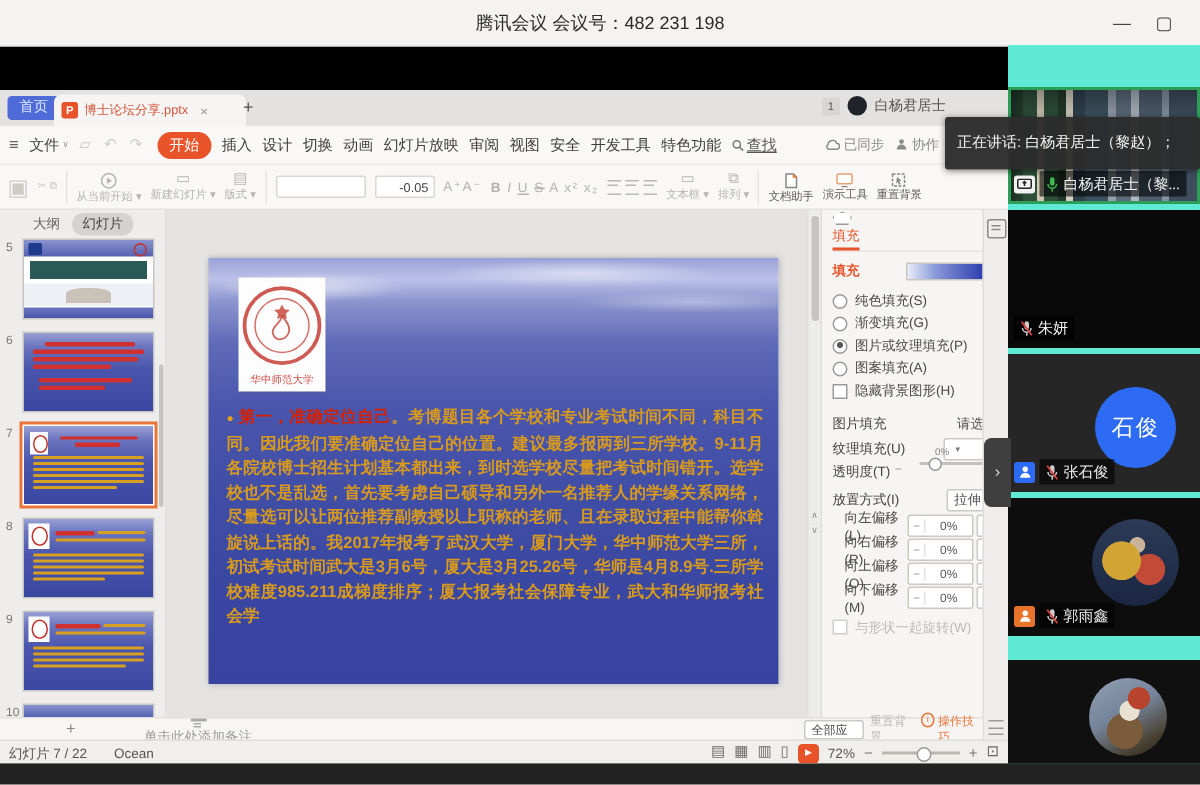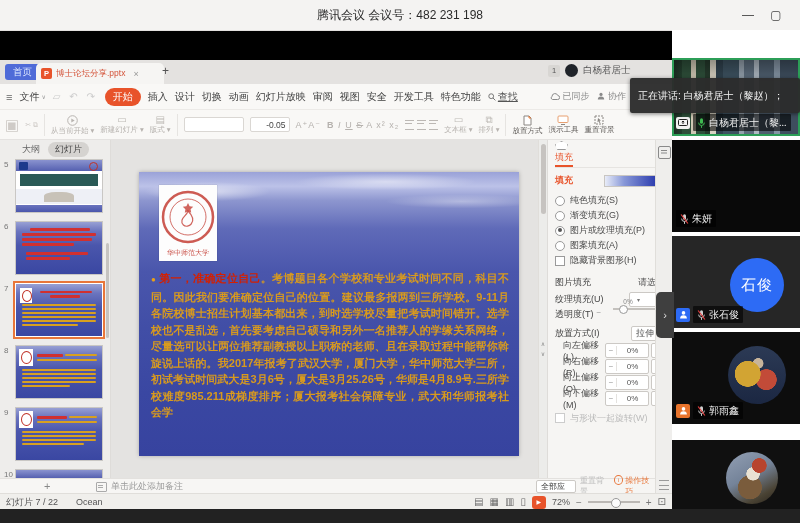--- a/index.html
+++ b/index.html
@@ -80,21 +80,21 @@
   .stitle .t2{font-size:15px;font-weight:bold;color:#e87818;letter-spacing:3px;margin-top:6px;}
   .sbody{position:absolute;left:12px;top:98px;width:358px;font-size:11px;font-weight:bold;line-height:16.5px;color:#d89a1e;text-align:justify;}
   .sbody .blt{color:#e8a018;font-size:8px;margin-right:3px;}
   .sbody .lead{color:#d42000;}
   .vscroll{width:8px;background:#ececea;border-left:1px solid #e0deda;position:relative;flex:none;}
   .vthumb{position:absolute;left:1.5px;top:4px;width:5px;height:70px;background:#c6c3c0;border-radius:3px;}
   .varr{position:absolute;left:0;width:8px;text-align:center;font-size:6px;color:#8a8a8a;line-height:8px;}
   
   .notesrow{position:absolute;left:0;top:418px;width:530px;height:15px;background:#f7f6f4;border-top:1px solid #e3e1de;}
   .addslide{position:absolute;left:44px;top:0;font-size:11px;color:#888;line-height:15px;}
-  .notes{position:absolute;left:96px;top:0;display:flex;align-items:center;gap:4px;height:15px;font-size:9px;color:#999;}
+  .notes{position:absolute;left:96px;top:0;display:flex;align-items:center;gap:4px;height:15px;font-size:9px;color:#999;flex-direction:column;}
   .notes .nic{width:9px;height:8px;border:1px solid #aaa;border-radius:1px;position:relative;}
   .notes .nic:before{content:"";position:absolute;left:1px;top:2px;width:5px;border-top:1px solid #aaa;box-shadow:0 2px 0 #aaa;}
   
   .props{width:125px;background:#f6f5f3;border-left:1px solid #deDCd9;position:relative;flex:none;font-size:9px;color:#444;box-sizing:border-box;padding:0 7px;}
   .pr-head{display:flex;align-items:center;height:18px;font-size:9.5px;color:#333;}
   .pr-head .sp{margin-left:auto;display:flex;gap:6px;color:#888;align-items:center;}
   .pr-tab{height:26px;display:flex;flex-direction:column;align-items:flex-start;gap:1px;padding-top:1px;border-bottom:1px solid #e6e4e1;margin-bottom:6px;}
   .pr-tab .pent{width:11px;height:11px;background:#fff;border:1px solid #999;clip-path:polygon(50% 0,100% 38%,81% 100%,19% 100%,0 38%);}
   .pr-tab .pt-lb{color:#e8532a;border-bottom:2px solid #e8532a;padding-bottom:1px;font-size:9px;}
   .fill-row{display:flex;align-items:center;margin:2px 0 6px;}
@@ -135,21 +135,21 @@
   
   .statusbar{position:absolute;left:0;top:433px;width:672px;height:17px;background:#f0efec;border-top:1px solid #e0deda;display:flex;align-items:center;font-size:9px;color:#555;padding:0 6px;box-sizing:border-box;gap:6px;}
   .sb-theme{margin-left:12px;}
   .sb-right{margin-left:auto;display:flex;align-items:center;gap:6px;}
   .vico{font-size:10px;color:#6a6a6a;line-height:10px;}
   .playbtn{width:14px;height:13px;background:#e8532a;border-radius:3px;color:#fff;font-size:6px;text-align:center;line-height:13px;}
   .zslider{position:relative;width:52px;height:2px;background:#bbb8b4;}
   .zslider .zk{position:absolute;left:23px;top:-3.5px;width:8px;height:8px;background:#fcfcfc;border:1px solid #999;border-radius:50%;}
   .zpm{font-size:10px;color:#777;}
   
-  .sidebar{position:absolute;left:672px;top:30px;width:128px;height:493px;background:#ffffff;font-family:Liberation Serif, serif;}
+  .sidebar{position:absolute;left:672px;top:30px;width:128px;height:493px;background:#5eead4;font-family:Liberation Serif, serif;}
   .tile{position:absolute;left:0;width:128px;overflow:hidden;background:#0c0c0c;}
   .t1{top:28px;height:78px;box-shadow:inset 0 0 0 2px #2c9e57;
      background:linear-gradient(180deg,rgba(0,0,0,.35),rgba(0,0,0,0) 30%),
      linear-gradient(90deg,#1c2b22 0%,#24402f 8%,#2e4f3a 8% 15%,#cfc8b4 15% 19%,#2e4f3a 19% 26%,#253a2c 26% 30%,#d8d2c2 30% 34%,#30424e 34% 40%,#3d5260 40% 52%,#93a0ac 52% 56%,#5c6c7c 56% 64%,#aeb8c2 64% 68%,#4e5e6e 68% 80%,#8494a4 80% 84%,#3e4e5e 84% 100%);}
   .t2{top:110px;height:92px;background:#090909;}
   .t3{top:206px;height:92px;background:#262626;}
   .t4{top:302px;height:92px;background:#0d0d0d;}
   .t5t{top:410px;height:95px;background:#101010;}
   .namerow{position:absolute;left:4px;bottom:5px;display:flex;align-items:center;gap:3px;}
   .npill{display:flex;align-items:center;gap:3px;background:rgba(0,0,0,.6);padding:1.5px 4px;border-radius:1px;}
@@ -276,21 +276,21 @@
       <span class="rb-stack">
         <span class="ic">⧉</span>
         <span class="lb"><span>排列</span> <span>▾</span></span>
       </span>
       <span class="rb-sep"></span>
       <span class="rb-stack on">
         <svg class="ic" width="9" height="11" viewBox="0 0 9 11">
             <path d="M1 1h5l2 2v7H1z" fill="#fff" stroke="#8a8682"></path>
             <path d="M6 1v2h2" fill="none" stroke="#e8742c"></path>
           </svg>
-        <span class="lb">放置方式</span>
+        <span class="lb">文档助手</span>
       </span>
       <span class="rb-stack on">
         <svg class="ic" width="12" height="10" viewBox="0 0 12 10">
             <rect x="1" y="1" width="10" height="6.5" rx="1" fill="#fff" stroke="#e8a070"></rect>
             <line x1="4" y1="9.5" x2="8" y2="9.5" stroke="#8a8682"></line>
           </svg>
         <span class="lb">演示工具</span>
       </span>
       <span class="rb-stack on">
         <svg class="ic" width="10" height="10" viewBox="0 0 10 10">

